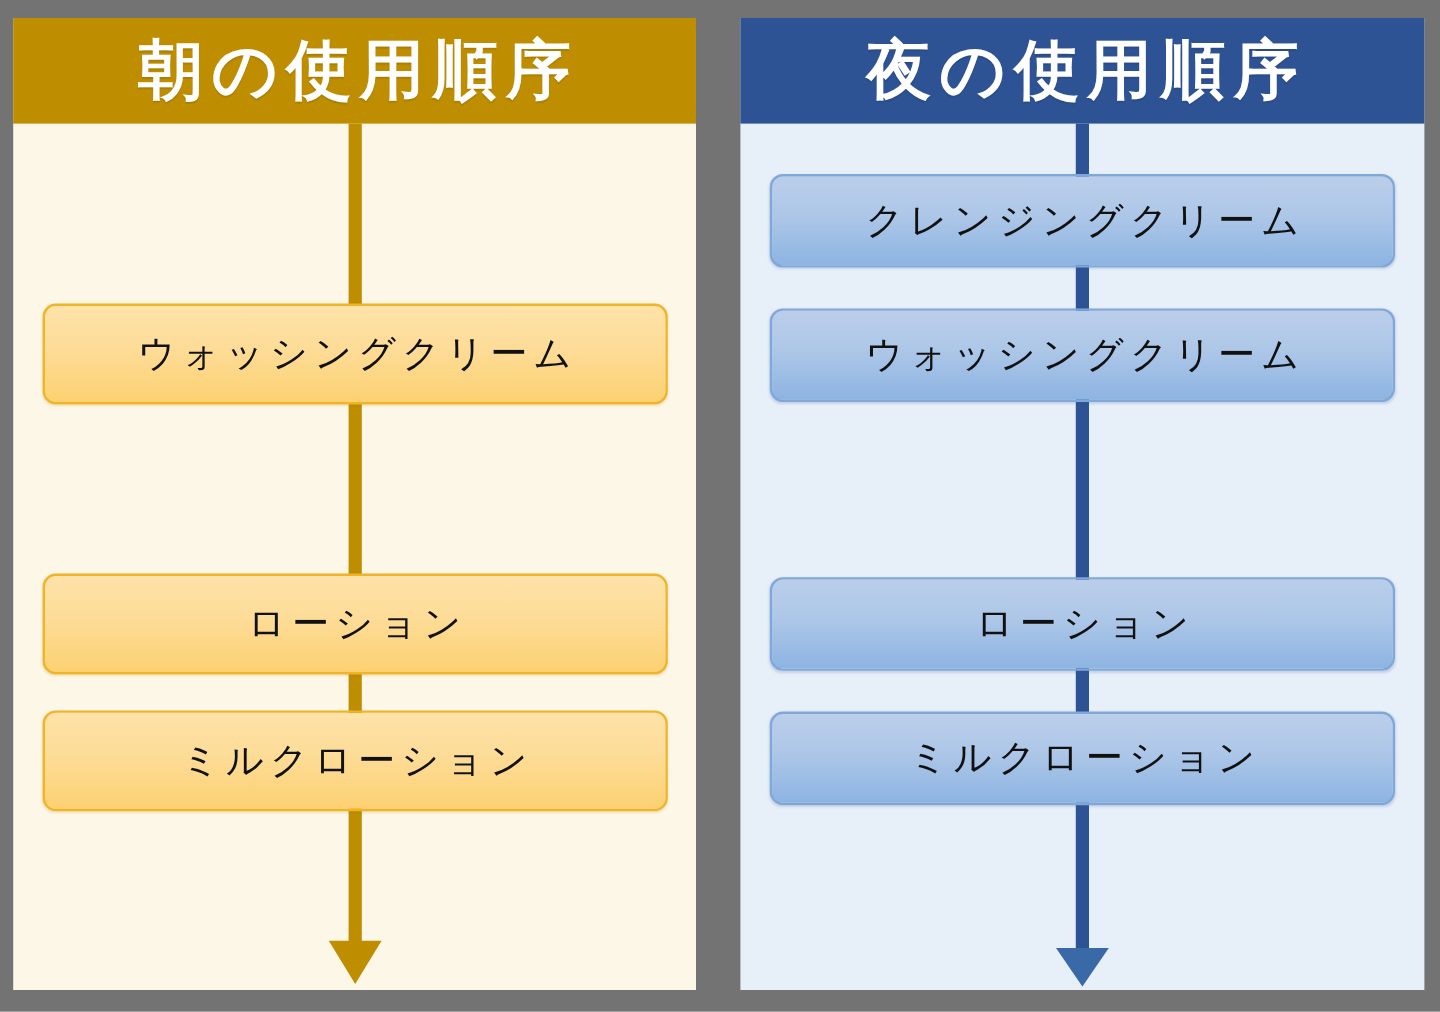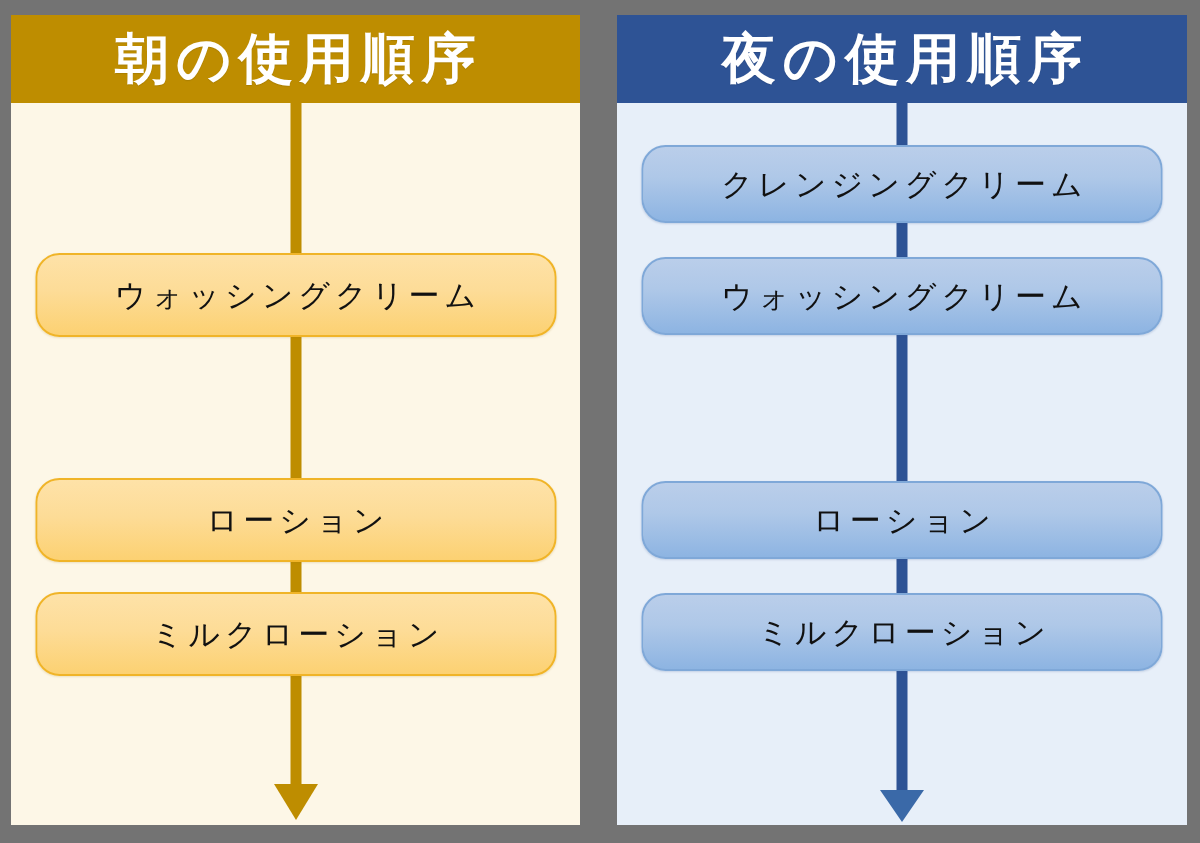--- a/index.html
+++ b/index.html
@@ -128,21 +128,21 @@
   }
 
   .step {
     position: absolute;
     left: 50%;
     transform: translateX(-50%);
     box-sizing: border-box;
     display: flex;
     align-items: center;
     justify-content: center;
-    border-radius: 24px;
+    border-radius: 11px;
   }
 
   .step-label {
     font-size: 31px;
     line-height: 1;
     letter-spacing: 5px;
     color: #111111;
     white-space: nowrap;
     padding-left: 5px;
     font-weight: 400;

